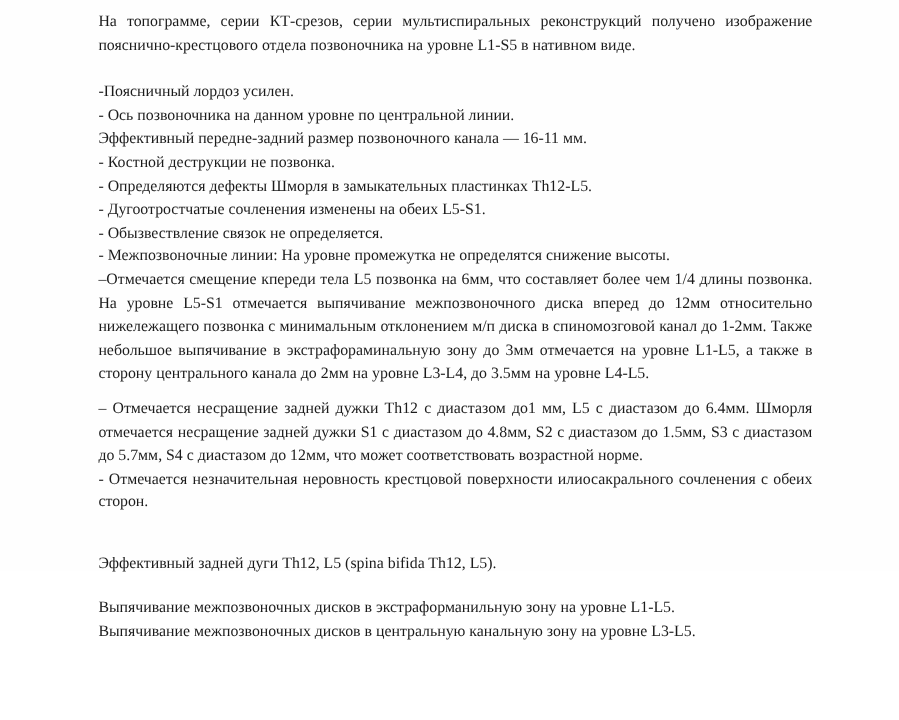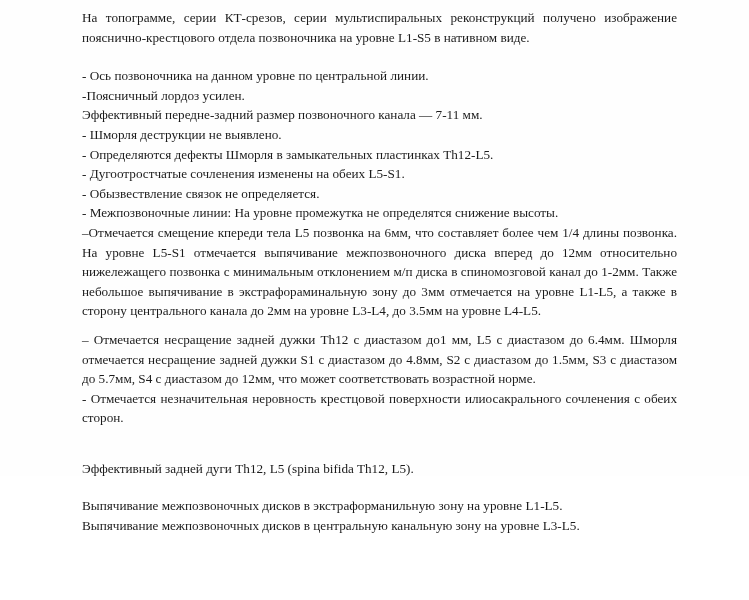--- a/index.html
+++ b/index.html
@@ -49,24 +49,24 @@
 </head>
 <body>
 
 <div class="page">
   <div class="doc-body">
 
     <p class="para first-para">На топограмме, серии КТ-срезов, серии мультиспиральных реконструкций получено изображение пояснично-крестцового отдела позвоночника на уровне L1-S5 в нативном виде.</p>
 
     <div class="spacer-md"></div>
 
+    <p class="nojust">-Поясничный лордоз усилен.</p>
     <p class="nojust">- Ось позвоночника на данном уровне по центральной линии.</p>
-    <p class="nojust">-Поясничный лордоз усилен.</p>
-    <p class="nojust">Эффективный передне-задний размер позвоночного канала — 7-11 мм.</p>
-    <p class="nojust">- Шморля деструкции не выявлено.</p>
+    <p class="nojust">Эффективный передне-задний размер позвоночного канала — 16-11 мм.</p>
+    <p class="nojust">- Костной деструкции не позвонка.</p>
     <p class="nojust">- Определяются дефекты Шморля в замыкательных пластинках Th12-L5.</p>
     <p class="nojust">- Дугоотростчатые сочленения изменены на обеих L5-S1.</p>
     <p class="nojust">- Обызвествление связок не определяется.</p>
     <p class="nojust">- Межпозвоночные линии: На уровне промежутка не определятся снижение высоты.</p>
 
     <p class="block-just">–Отмечается смещение кпереди тела L5 позвонка на 6мм, что составляет более чем 1/4 длины позвонка. На уровне  L5-S1 отмечается выпячивание межпозвоночного диска вперед до 12мм относительно нижележащего позвонка с минимальным отклонением м/п диска в спиномозговой канал до 1-2мм. Также небольшое выпячивание в экстрафораминальную зону до 3мм отмечается на уровне L1-L5, а также в сторону центрального канала до 2мм на уровне L3-L4, до 3.5мм на уровне L4-L5.</p>
 
     <div class="spacer-sm"></div>
 
     <p class="block-just"> – Отмечается несращение задней дужки Th12 с диастазом до1 мм, L5 с диастазом до 6.4мм. Шморля отмечается несращение задней дужки S1 с диастазом до 4.8мм, S2 с диастазом до 1.5мм, S3 с диастазом до 5.7мм,  S4 с диастазом до 12мм, что может соответствовать возрастной норме.</p>

